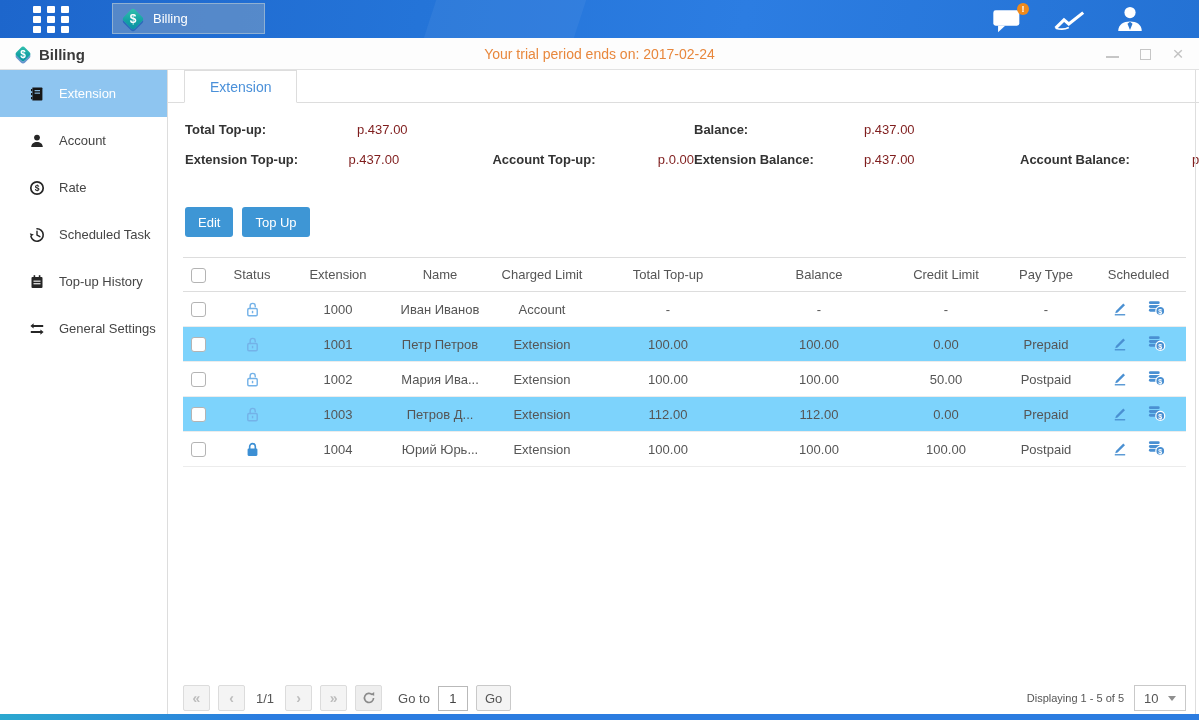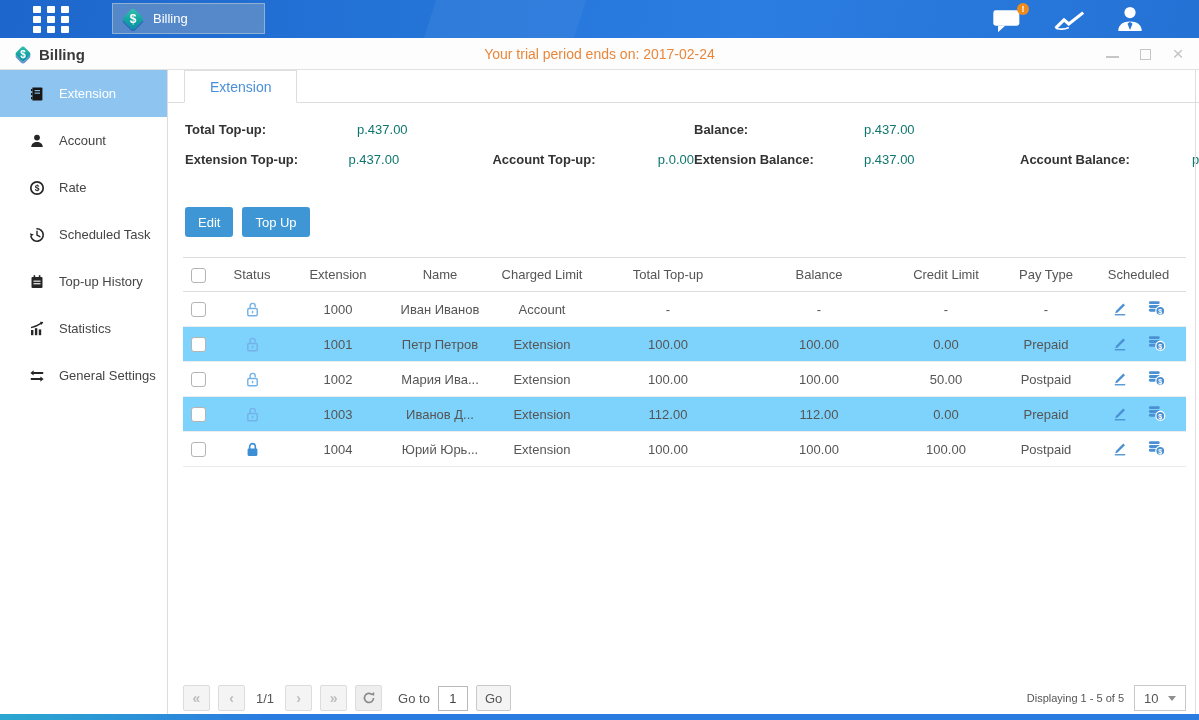--- a/index.html
+++ b/index.html
@@ -56,21 +56,21 @@
   .main { position:absolute; left:168px; top:70px; right:0; bottom:6px; background:#fff; }
   .panel-edge { position:absolute; left:1195px; top:70px; bottom:6px; width:1px; background:#dedede; }
   .tabstrip { height:33px; border-bottom:1px solid #ddd; padding-left:16px; }
   .tab { display:inline-block; height:33px; line-height:32px; padding:0 25px; margin-bottom:-1px;
     background:#fff; border:1px solid #ddd; border-bottom:1px solid #fff; color:#4a90d9; font-size:14px; cursor:pointer; }
 
   .summary { display:flex; padding:18px 0 0 17px; font-size:13px; }
   .sum-col.left { width:509px; }
   .sum-row { display:flex; margin-bottom:14px; height:16px; align-items:center;gap:44px; }
   .sum-label { font-weight:bold; color:#333; }
-  .sum-val { color:#0f766e; }
+  .sum-val { color:#7f1d1d; }
   .w1 { width:128px; } .w2 { width:107px; } .w3 { width:130px; }
   .r1 { width:126px; } .r2 { width:112px; } .r3 { width:128px; }
 
   .toolbar { padding:26px 0 0 17px; display:flex; gap:9px; }
   .btn-blue { background:#3e96d5; color:#fff; border:none; border-radius:3px; height:30px;
     font-size:13px; padding:0 13px; cursor:pointer; font-family:inherit; }
 
   .table-wrap { margin:20px 13px 0 15px; }
   table { width:100%; border-collapse:collapse; table-layout:fixed; }
   col.c-chk{width:30px} col.c-status{width:78px} col.c-ext{width:94px} col.c-name{width:110px}
@@ -222,32 +222,20 @@
       <span class="side-icon">
         <svg width="16" height="16" viewBox="0 0 16 16">
             <rect x="2.5" y="3" width="11" height="11" rx="1" fill="currentColor"></rect>
             <rect x="4.6" y="1.2" width="1.6" height="3.2" fill="currentColor"></rect>
             <rect x="9.8" y="1.2" width="1.6" height="3.2" fill="currentColor"></rect>
             <rect x="4.5" y="6.6" width="7" height="1.1" fill="#fff"></rect>
             <rect x="4.5" y="9.2" width="7" height="1.1" fill="#fff"></rect>
           </svg>
       </span>
       <span class="side-label">Top-up History</span>
-    </div>
-    <div class="side-item">
-      <span class="side-icon">
-        <svg width="16" height="16" viewBox="0 0 16 16">
-            <rect x="2" y="9" width="2.4" height="5.2" fill="currentColor"></rect>
-            <rect x="5.9" y="7.2" width="2.4" height="7" fill="currentColor"></rect>
-            <rect x="9.8" y="8.4" width="2.4" height="5.8" fill="currentColor"></rect>
-            <path d="M2 6.6 C5.5 6 9 4.4 12 2.4" fill="none" stroke="currentColor" stroke-width="1.4"></path>
-            <path d="M10.8 0.8 L14.4 1 L12.6 4 Z" fill="currentColor"></path>
-          </svg>
-      </span>
-      <span class="side-label">Statistics</span>
     </div>
     <div class="side-item">
       <span class="side-icon">
         <svg width="16" height="16" viewBox="0 0 16 16">
             <path d="M4.6 2.3 L1.4 4.9 L4.6 7.5 V5.9 H14.2 V3.9 H4.6 Z" fill="currentColor"></path>
             <path d="M11.4 8.5 L14.6 11.1 L11.4 13.7 V12.1 H1.8 V10.1 H11.4 Z" fill="currentColor"></path>
           </svg>
       </span>
       <span class="side-label">General Settings</span>
     </div>
@@ -442,21 +430,21 @@
       <span class="lockwrap unlocked">
         <svg class="svg-unlocked" width="17" height="17" viewBox="0 0 18 18">
                     <rect x="4" y="8" width="10" height="7.6" rx="1.2" fill="none" stroke="#74b2e8" stroke-width="1.5"></rect>
                     <path d="M6.5 8 V5.2 a2.7 2.7 0 0 1 5.4 0 V6.1" fill="none" stroke="#74b2e8" stroke-width="1.5" stroke-linecap="round"></path>
                     <rect x="8.3" y="10.4" width="1.5" height="2.6" fill="#74b2e8"></rect>
                   </svg>
         
       </span>
     </td>
     <td>1003</td>
-    <td>Иванов Д...</td>
+    <td>Петров Д...</td>
     <td>Extension</td>
     <td>112.00</td>
     <td>112.00</td>
     <td>0.00</td>
     <td>Prepaid</td>
     <td>
       <span class="op-icon">
         <svg width="17" height="17" viewBox="0 0 18 18">
                     <path d="M5.2 12.6 L13 4.8 L14.8 6.6 L7 14.4 L4.5 15.1 Z" fill="#4a90d2"></path>
                     <rect x="4" y="16" width="11" height="1.4" fill="#4a90d2"></rect>

